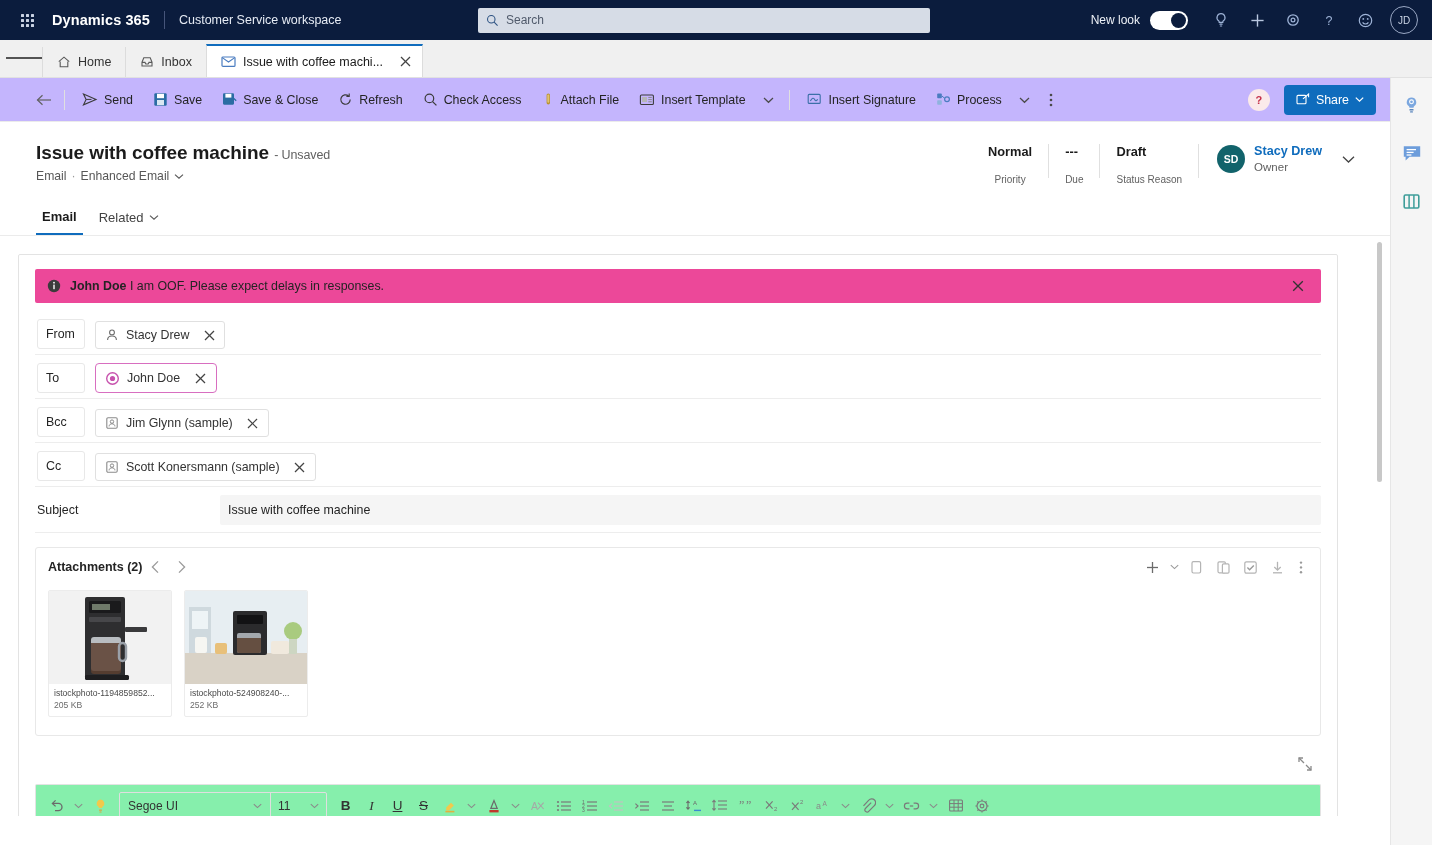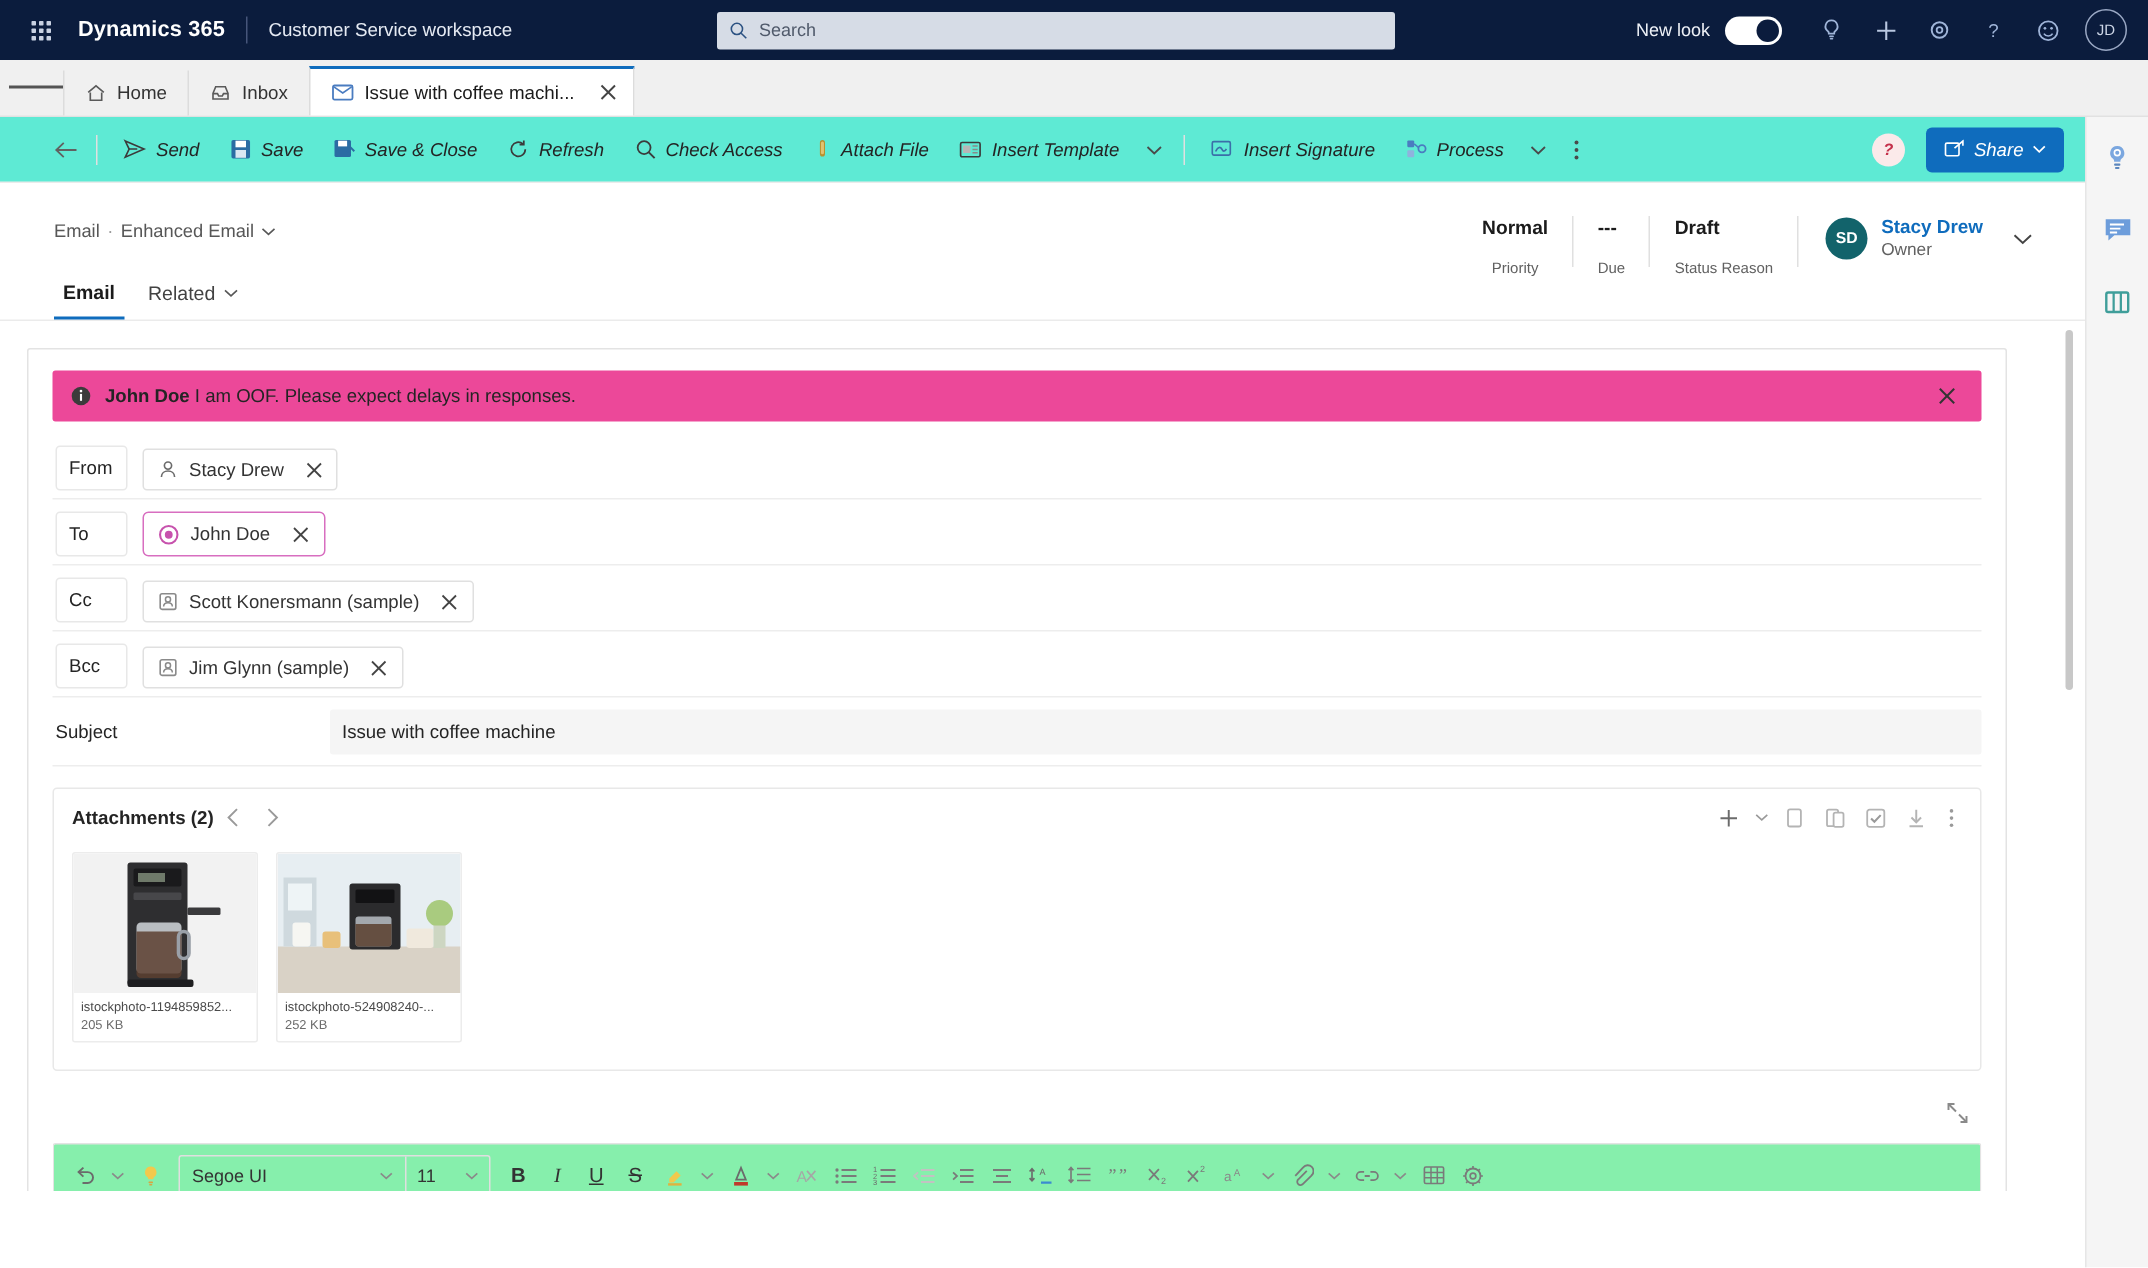--- a/index.html
+++ b/index.html
@@ -72,21 +72,21 @@
   .content { flex: 1; background: #ffffff; position: relative; overflow: hidden; }
   .rail {
     width: 42px; background: #f5f5f5; border-left: 1px solid #e6e6e6;
     padding-top: 14px; display: flex; flex-direction: column; align-items: center; gap: 22px;
   }
   .rail .ricon { width: 26px; height: 26px; display: flex; align-items: center; justify-content: center; cursor: pointer; }
 
   
   .cmdbar {
     height: 44px; display: flex; align-items: center; padding: 0 14px 0 32px;
-    border-bottom: 1px solid #ebebeb; background: #5eead4; gap: 2px; font-style: italic;
+    border-bottom: 1px solid #ebebeb; background: #c4b5fd; gap: 2px;
   }
   .cmdbtn {
     display: flex; align-items: center; gap: 6px; height: 30px; padding: 0 9px;
     font-size: 12.4px; color: #242424; cursor: pointer; border-radius: 3px; white-space: nowrap;
   }
   .cmdbar .sep { width: 1px; height: 20px; background: #e0e0e0; margin: 0 6px; }
   .caretbtn { width: 24px; height: 30px; display: flex; align-items: center; justify-content: center; cursor: pointer; border-radius: 3px; }
   .sharebtn {
     background: #0f6cbd; color: #fff; height: 30px; border-radius: 4px;
     display: flex; align-items: center; gap: 6px; padding: 0 12px; font-size: 12.4px; cursor: pointer;
@@ -432,20 +432,24 @@
           <span>Share</span>
           <svg width="9" height="7" viewBox="0 0 9 7">
               <path d="M.8 1.6 4.5 5.2 8.2 1.6" fill="none" stroke="#fff" stroke-width="1.2"></path>
             </svg>
         </div>
       </div>
     </div>
 
     <div class="rechead">
       <div class="rh-left">
+        <div class="rh-title">
+          <span>Issue with coffee machine</span>
+          <span class="rh-unsaved">- Unsaved</span>
+        </div>
         <div class="rh-sub">
           <span>Email</span>
           <span class="dot">·</span>
           <span class="lnk">Enhanced Email</span>
           <svg width="10" height="7" viewBox="0 0 10 7">
               <path d="M1 1.6 5 5.2 9 1.6" fill="none" stroke="#575757" stroke-width="1.1"></path>
             </svg>
         </div>
         <div class="rh-tabs">
           <div class="rh-tab active">
@@ -543,46 +547,46 @@
             <span class="px">
               <svg width="11" height="11" viewBox="0 0 11 11">
                   <line x1="1" y1="1" x2="10" y2="10" stroke="#444" stroke-width="1.2"></line>
                   <line x1="10" y1="1" x2="1" y2="10" stroke="#444" stroke-width="1.2"></line>
                 </svg>
             </span>
           </div>
         </div>
 
         <div class="rowfield">
+          <div class="flabel boxed">Bcc</div>
+          <div class="pill">
+            <svg width="14" height="14" viewBox="0 0 14 14">
+                <rect x="1.8" y="1.8" width="10.4" height="10.4" rx="1.2" fill="none" stroke="#8a8a8a" stroke-width="1.1"></rect>
+                <circle cx="7" cy="5.6" r="1.7" fill="none" stroke="#8a8a8a" stroke-width="1"></circle>
+                <path d="M4.1 10.4c0-1.7 1.3-2.6 2.9-2.6s2.9.9 2.9 2.6" fill="none" stroke="#8a8a8a" stroke-width="1"></path>
+              </svg>
+            <span>Jim Glynn (sample)</span>
+            <span class="px">
+              <svg width="11" height="11" viewBox="0 0 11 11">
+                  <line x1="1" y1="1" x2="10" y2="10" stroke="#444" stroke-width="1.2"></line>
+                  <line x1="10" y1="1" x2="1" y2="10" stroke="#444" stroke-width="1.2"></line>
+                </svg>
+            </span>
+          </div>
+        </div>
+
+        <div class="rowfield">
           <div class="flabel boxed">Cc</div>
           <div class="pill">
             <svg width="14" height="14" viewBox="0 0 14 14">
                 <rect x="1.8" y="1.8" width="10.4" height="10.4" rx="1.2" fill="none" stroke="#8a8a8a" stroke-width="1.1"></rect>
                 <circle cx="7" cy="5.6" r="1.7" fill="none" stroke="#8a8a8a" stroke-width="1"></circle>
                 <path d="M4.1 10.4c0-1.7 1.3-2.6 2.9-2.6s2.9.9 2.9 2.6" fill="none" stroke="#8a8a8a" stroke-width="1"></path>
               </svg>
             <span>Scott Konersmann (sample)</span>
-            <span class="px">
-              <svg width="11" height="11" viewBox="0 0 11 11">
-                  <line x1="1" y1="1" x2="10" y2="10" stroke="#444" stroke-width="1.2"></line>
-                  <line x1="10" y1="1" x2="1" y2="10" stroke="#444" stroke-width="1.2"></line>
-                </svg>
-            </span>
-          </div>
-        </div>
-
-        <div class="rowfield">
-          <div class="flabel boxed">Bcc</div>
-          <div class="pill">
-            <svg width="14" height="14" viewBox="0 0 14 14">
-                <rect x="1.8" y="1.8" width="10.4" height="10.4" rx="1.2" fill="none" stroke="#8a8a8a" stroke-width="1.1"></rect>
-                <circle cx="7" cy="5.6" r="1.7" fill="none" stroke="#8a8a8a" stroke-width="1"></circle>
-                <path d="M4.1 10.4c0-1.7 1.3-2.6 2.9-2.6s2.9.9 2.9 2.6" fill="none" stroke="#8a8a8a" stroke-width="1"></path>
-              </svg>
-            <span>Jim Glynn (sample)</span>
             <span class="px">
               <svg width="11" height="11" viewBox="0 0 11 11">
                   <line x1="1" y1="1" x2="10" y2="10" stroke="#444" stroke-width="1.2"></line>
                   <line x1="10" y1="1" x2="1" y2="10" stroke="#444" stroke-width="1.2"></line>
                 </svg>
             </span>
           </div>
         </div>
 
         <div class="subjrow">

